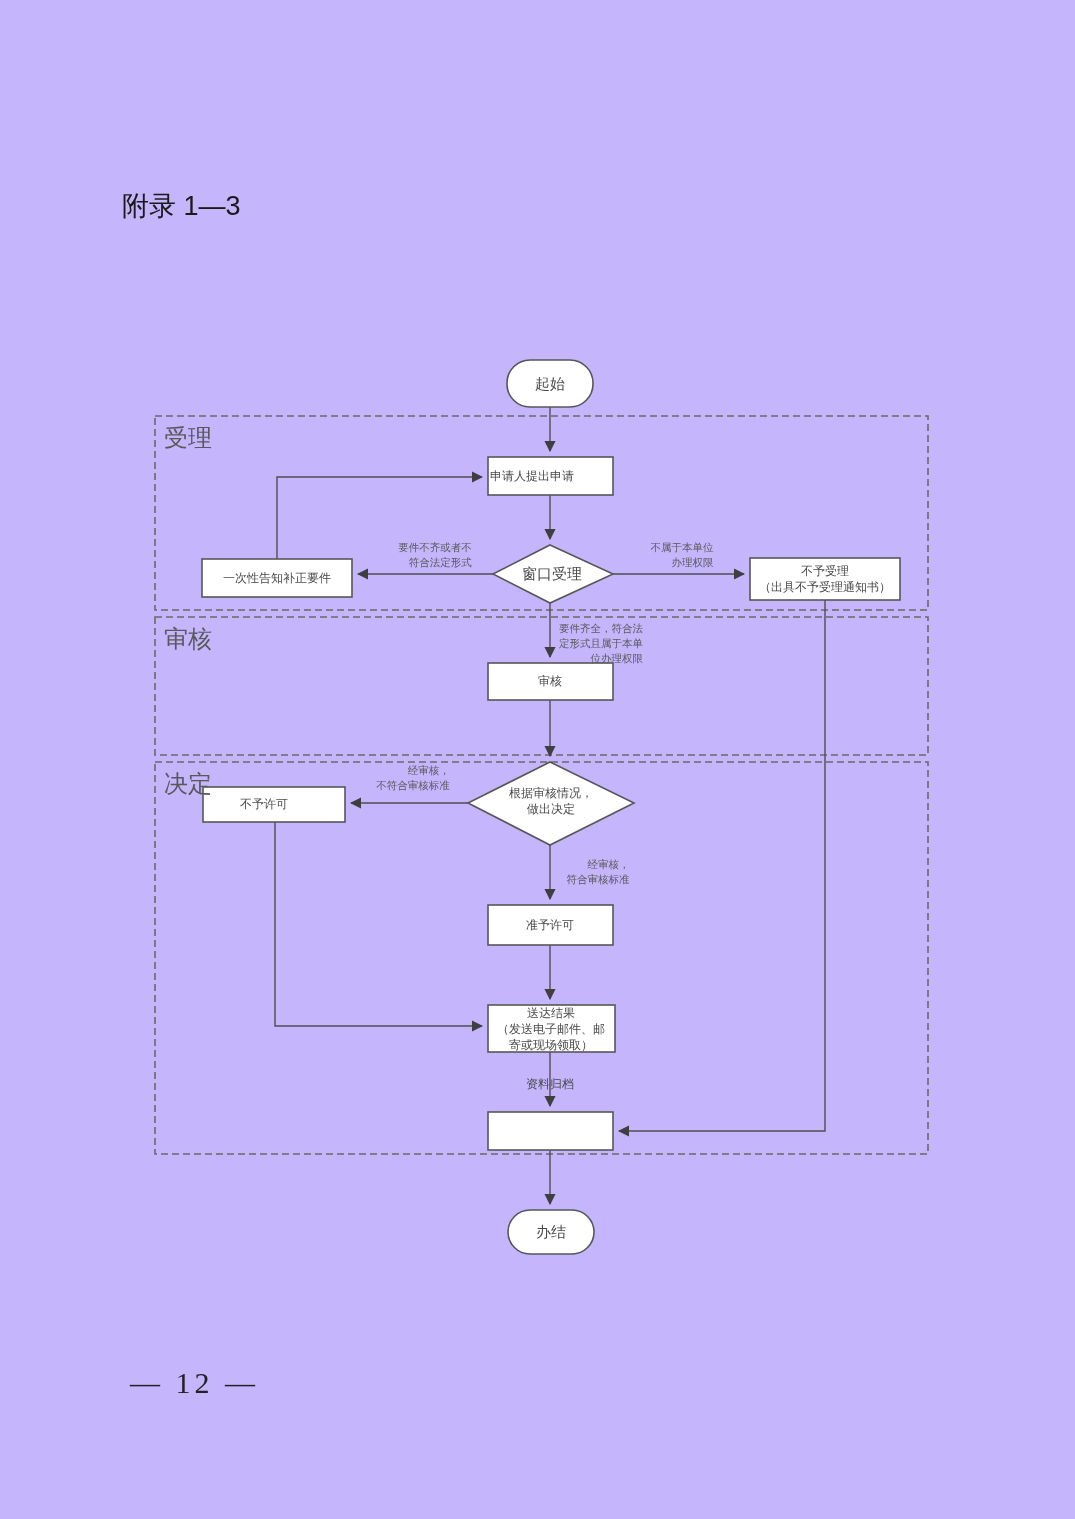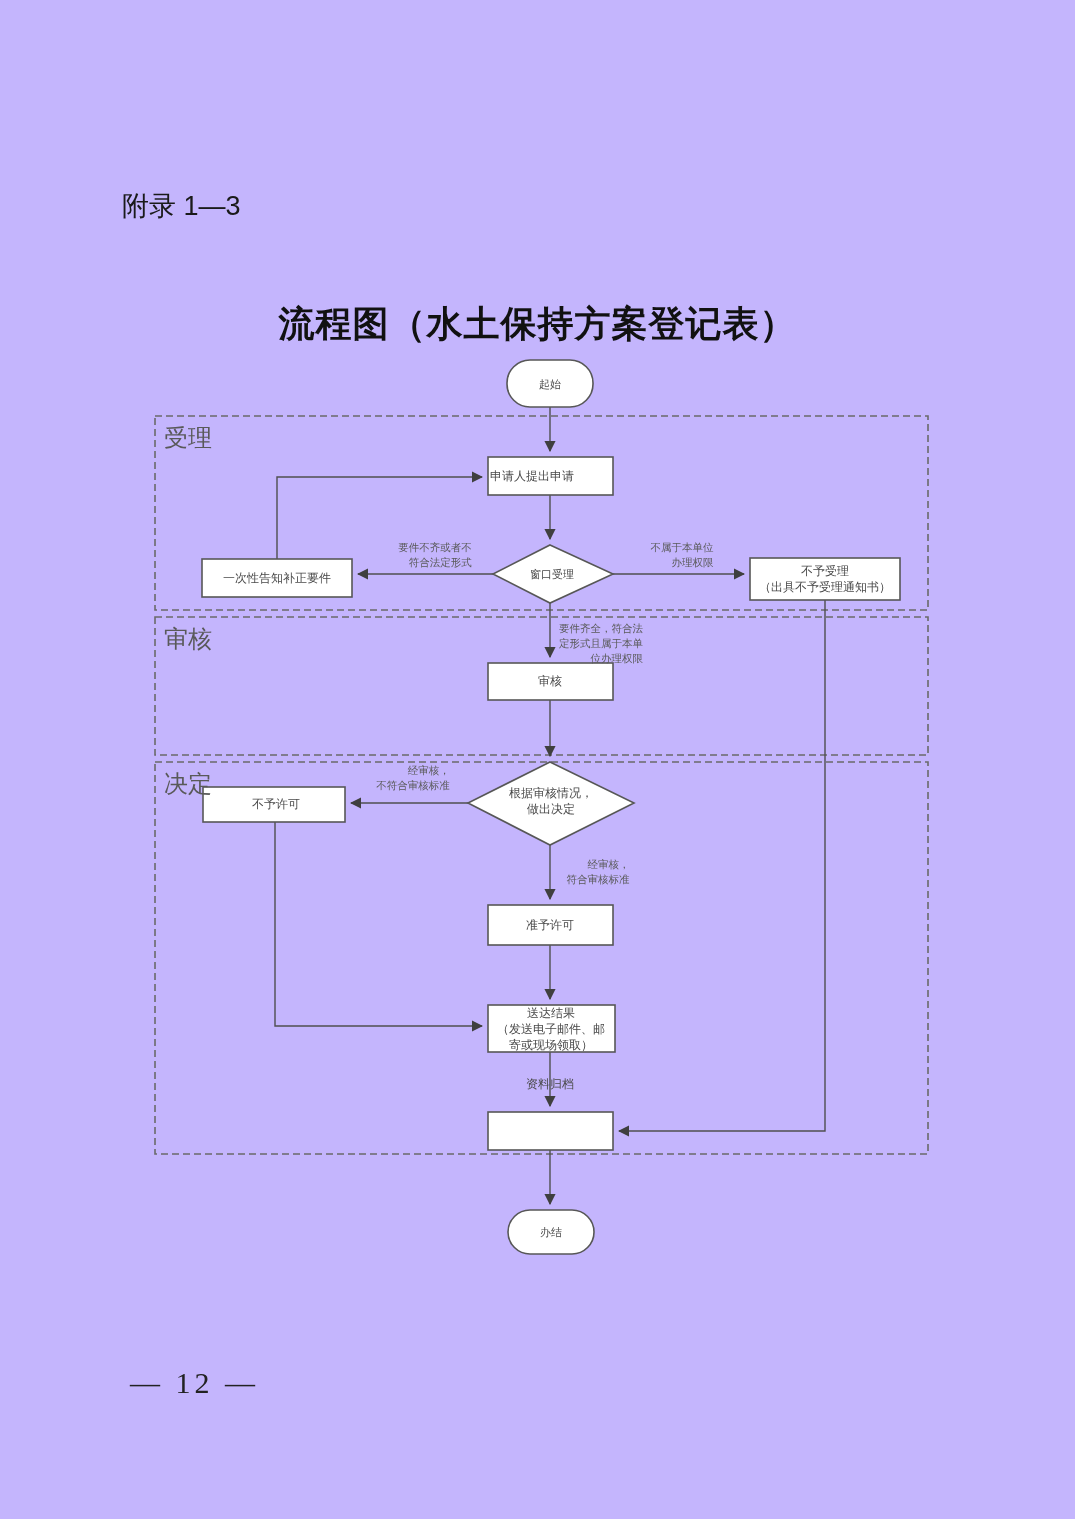--- a/index.html
+++ b/index.html
@@ -29,38 +29,37 @@
     font-family:"Liberation Serif", serif;
     letter-spacing:4px;
   }
   svg.flow{position:absolute;left:0;top:0;width:1075px;height:1519px;}
   .node-label{
     text-align:center;color:#4a4a4a;
     font-size:12px;line-height:1.35;
     white-space:pre-line;
     transform:translate(-50%,-50%);
   }
-  .small{font-size:11px;}
+  .small{font-size:15px;}
   .edge-label{
     text-align:right;color:#5a5a5a;
     font-size:10.5px;line-height:1.45;
     white-space:pre-line;
     transform:translate(-50%,-50%);
   }
   .section-label{
     font-size:24px;color:#595959;
   }
 </style>
 </head>
 <body>
 
 <div class="page">
 
   <div class="abs appendix">附录 1—3</div>
-  <div class="abs title">流程图（水土保持方案登记表）</div>
 
   <svg class="flow" viewBox="0 0 1075 1519" xmlns="http://www.w3.org/2000/svg">
     <defs>
       <marker id="arrow" viewBox="0 0 10 10" refX="9" refY="5" markerWidth="8" markerHeight="8" orient="auto-start-reverse">
         <path d="M0 0 L10 5 L0 10 z" fill="#3f3f3f"></path>
       </marker>
     </defs>
 
     <g fill="none" stroke="#6a6a6a" stroke-width="1.6" stroke-dasharray="7 4">
       <rect x="155" y="416" width="773" height="194"></rect>
@@ -107,21 +106,21 @@
 
   <div class="abs node-label small" style="left:550px;top:384px;">起始</div>
   <div class="abs node-label" style="left:532px;top:476px;">申请人提出申请</div>
   <div class="abs node-label small" style="left:552px;top:574px;">窗口受理</div>
   <div class="abs node-label" style="left:277px;top:578px;">一次性告知补正要件</div>
   <div class="abs node-label" style="left:825px;top:579px;">不予受理
 （出具不予受理通知书）</div>
   <div class="abs node-label" style="left:550px;top:681px;">审核</div>
   <div class="abs node-label" style="left:551px;top:801px;">根据审核情况，
 做出决定</div>
-  <div class="abs node-label" style="left:276px;top:804px;text-align:right;">不予许可</div>
+  <div class="abs node-label" style="left:264px;top:804px;text-align:right;">不予许可</div>
   <div class="abs node-label" style="left:550px;top:925px;">准予许可</div>
   <div class="abs node-label" style="left:551px;top:1029px;">送达结果
 （发送电子邮件、邮
 寄或现场领取）</div>
   <div class="abs node-label" style="left:550px;top:1084px;">资料归档</div>
   <div class="abs node-label small" style="left:551px;top:1232px;">办结</div>
 
   <div class="abs edge-label" style="left:435px;top:555px;">要件不齐或者不
 符合法定形式</div>
   <div class="abs edge-label" style="left:682px;top:555px;">不属于本单位

